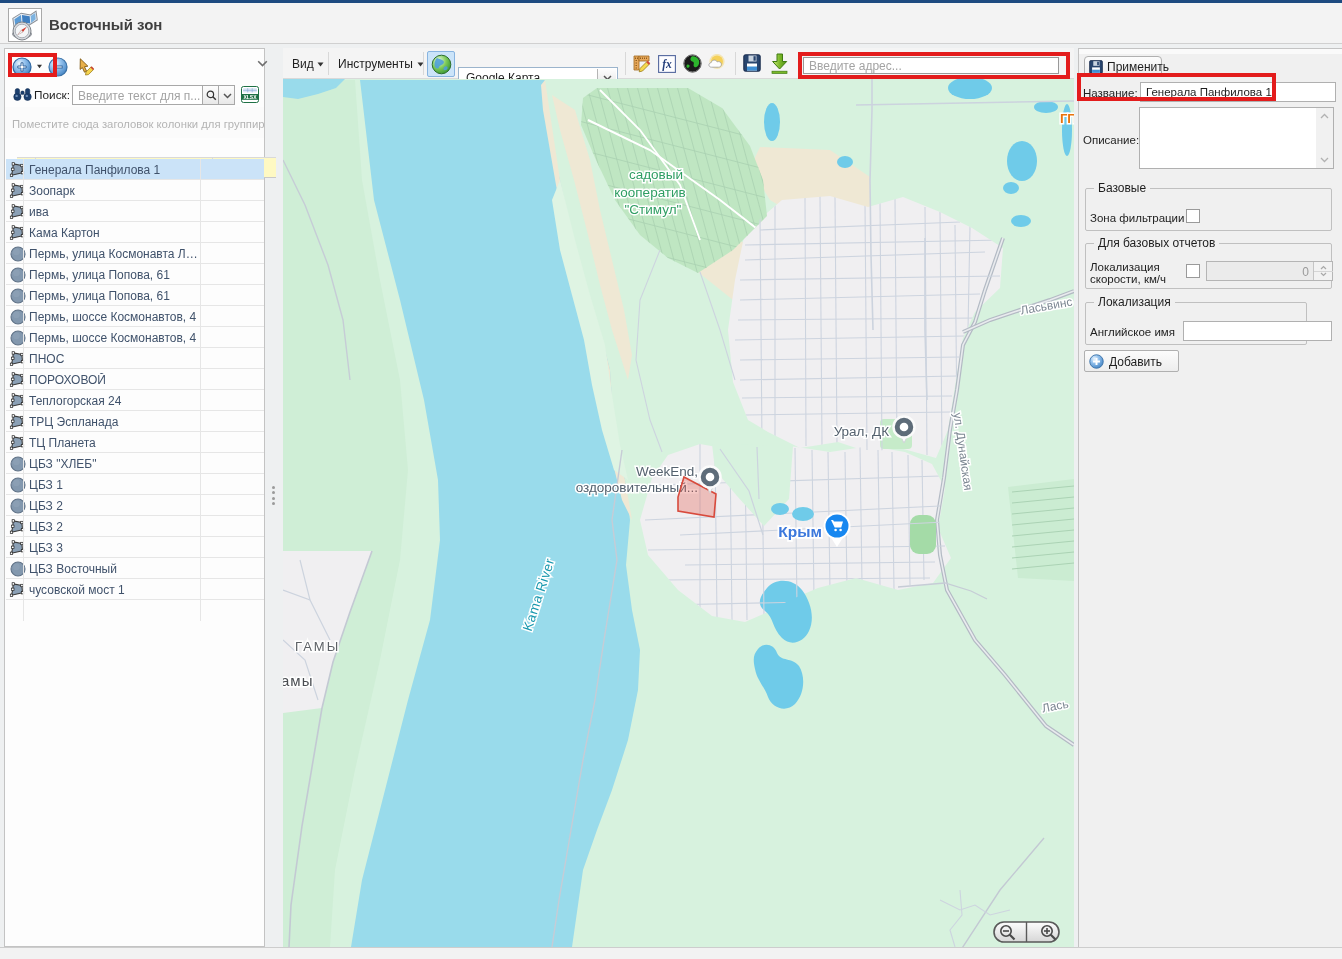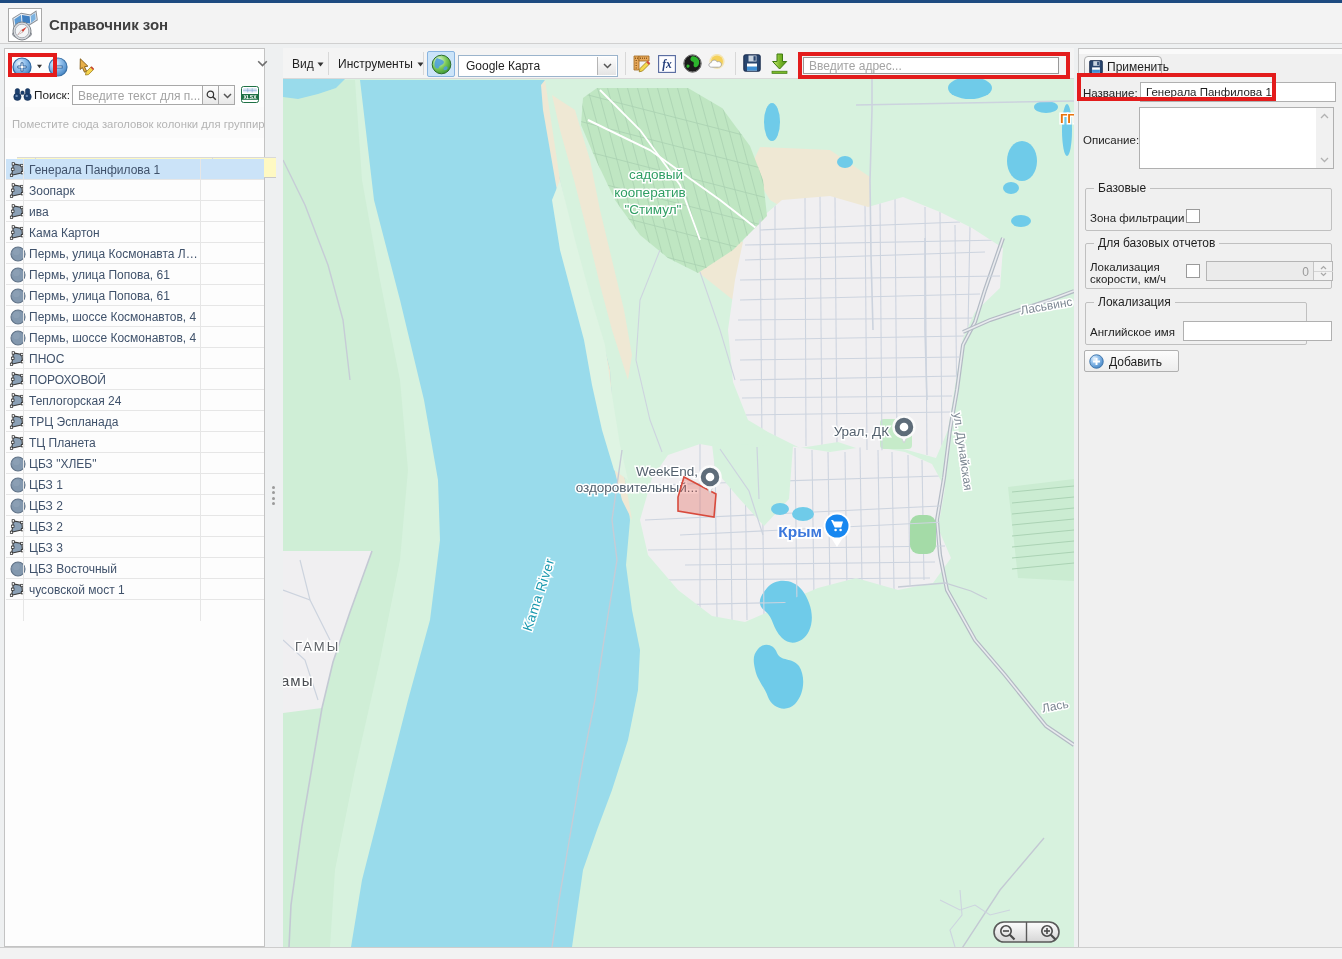--- a/index.html
+++ b/index.html
@@ -41,21 +41,21 @@
 <path d="M13.5 6 L21 8.2 L20.5 15.5 L13 13.5 Z" fill="#3f7fc1"></path>
 <path d="M22 8.2 L27 5.8 L26.5 12 L21.5 15 Z" fill="#7db3e0"></path>
 </g>
 <ellipse cx="13" cy="25" rx="9.5" ry="4.5" fill="#b9bcc2" stroke="#7e838a" stroke-width="0.8"></ellipse>
 <circle cx="13" cy="22" r="9" fill="#d8dbdf" stroke="#7e838a" stroke-width="1"></circle>
 <circle cx="13" cy="22" r="6.8" fill="#f4f6f8" stroke="#9aa0a8" stroke-width="0.8"></circle>
 <path d="M8.5 26 L14 23 L17.8 17.8 L12.3 21 Z" fill="#d23b2f"></path>
 <path d="M8.5 26 L14 23 L12.3 21 Z" fill="#f0f0f0" stroke="#b0b0b0" stroke-width="0.4"></path>
 </svg>
 </div>
-<div class="abs apptitle">Справочник зон</div>
+<div class="abs apptitle">Восточный зон</div>
 <div class="abs lpanel" id="lpanel">
 
   <svg class="abs" style="left:7px;top:8px;" width="20" height="20" viewBox="0 0 20 20">
     <defs>
         <radialGradient id="orb" cx="35%" cy="30%" r="75%">
       <stop offset="0" stop-color="#ecf6fe"></stop>
           <stop offset="0.42" stop-color="#94c2ee"></stop>
           <stop offset="1" stop-color="#4585c4"></stop>
         </radialGradient>
       </defs>
@@ -364,21 +364,21 @@
             <stop offset="0" stop-color="#e9fbe5"></stop>
             <stop offset="0.5" stop-color="#7ecb5a"></stop>
             <stop offset="1" stop-color="#2f8f2f"></stop>
           </radialGradient>
         </defs>
       <circle cx="10.5" cy="10.5" r="9.3" fill="url(#gl1)" stroke="#2b6e2b" stroke-width="1"></circle>
       <path d="M6 4c2 1.5 5 1 6.5 3 1.5 2-1 3.5-3 4.5s-1 3.5-3.5 3C3.5 14 3 10 4 7.5 4.5 6 5 5 6 4z" fill="#4f9fd8" opacity="0.9"></path>
       <path d="M14 12.5c1.5-.5 3 .5 2.5 2-.4 1.2-2 2.2-3.5 1.5-1.2-.6-.5-3 1-3.5z" fill="#4f9fd8" opacity="0.9"></path>
     </svg>
   </div>
-  <div class="abs" style="left:175px;top:7px;width:160px;height:22px;background:#fff;border:1px solid #9bb4cc;">
+  <div class="abs" style="left:175px;top:19px;width:160px;height:22px;background:#fff;border:1px solid #9bb4cc;">
     <div class="abs lab12" style="left:7px;top:3px">Google Карта</div>
     <div class="abs" style="right:1px;top:1px;width:19px;height:18px;background:linear-gradient(#fdfdfd,#e4e4e4);border-left:1px solid #b5b5b5;">
       <svg class="abs" style="left:5px;top:6px" width="9" height="7" viewBox="0 0 9 7">
           <path d="M1 1l3.5 3.5L8 1" fill="none" stroke="#555" stroke-width="1.5"></path>
         </svg>
     </div>
   </div>
   <div class="abs tsep" style="left:342px;top:4px;height:23px"></div>
   <svg class="abs" style="left:349px;top:6px" width="19" height="19" viewBox="0 0 19 19">
     <path d="M2 2h5v14H2z" fill="#e8a85a" stroke="#a06820" stroke-width="0.8"></path>

